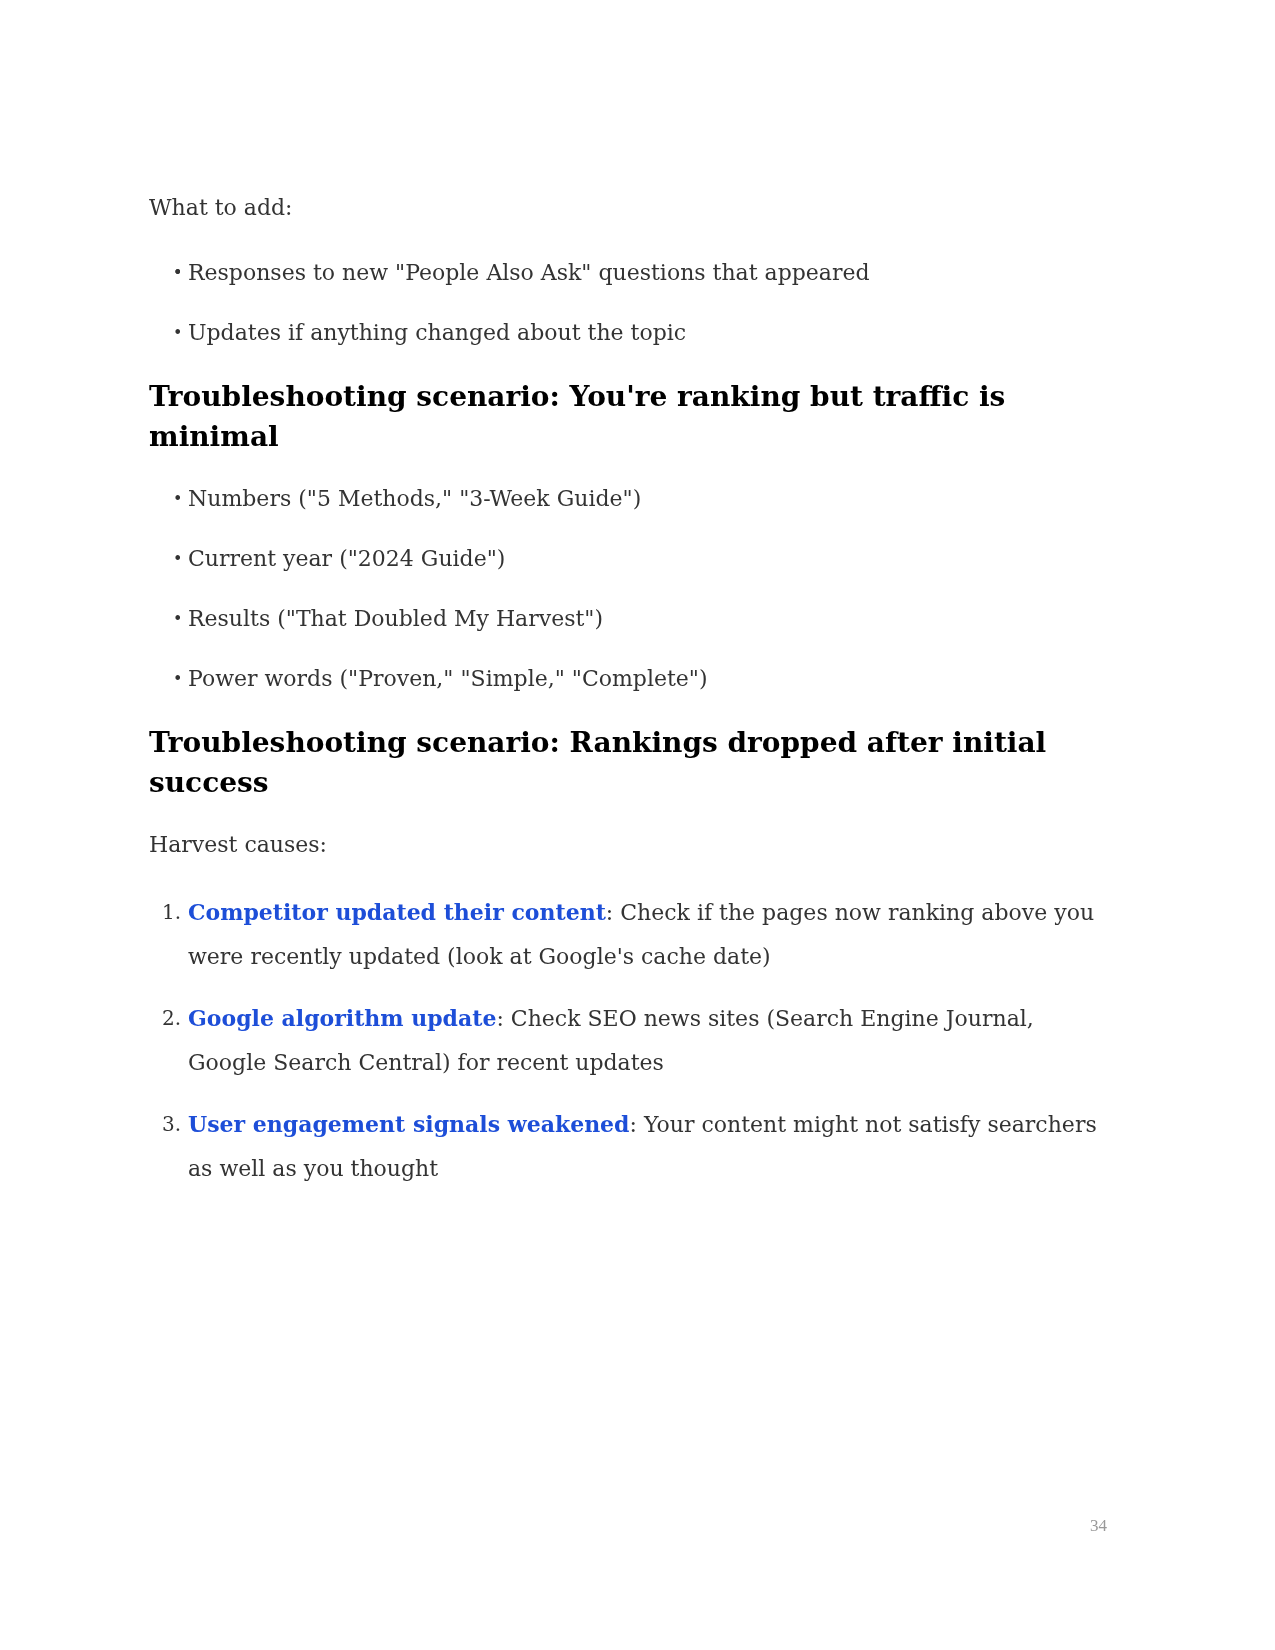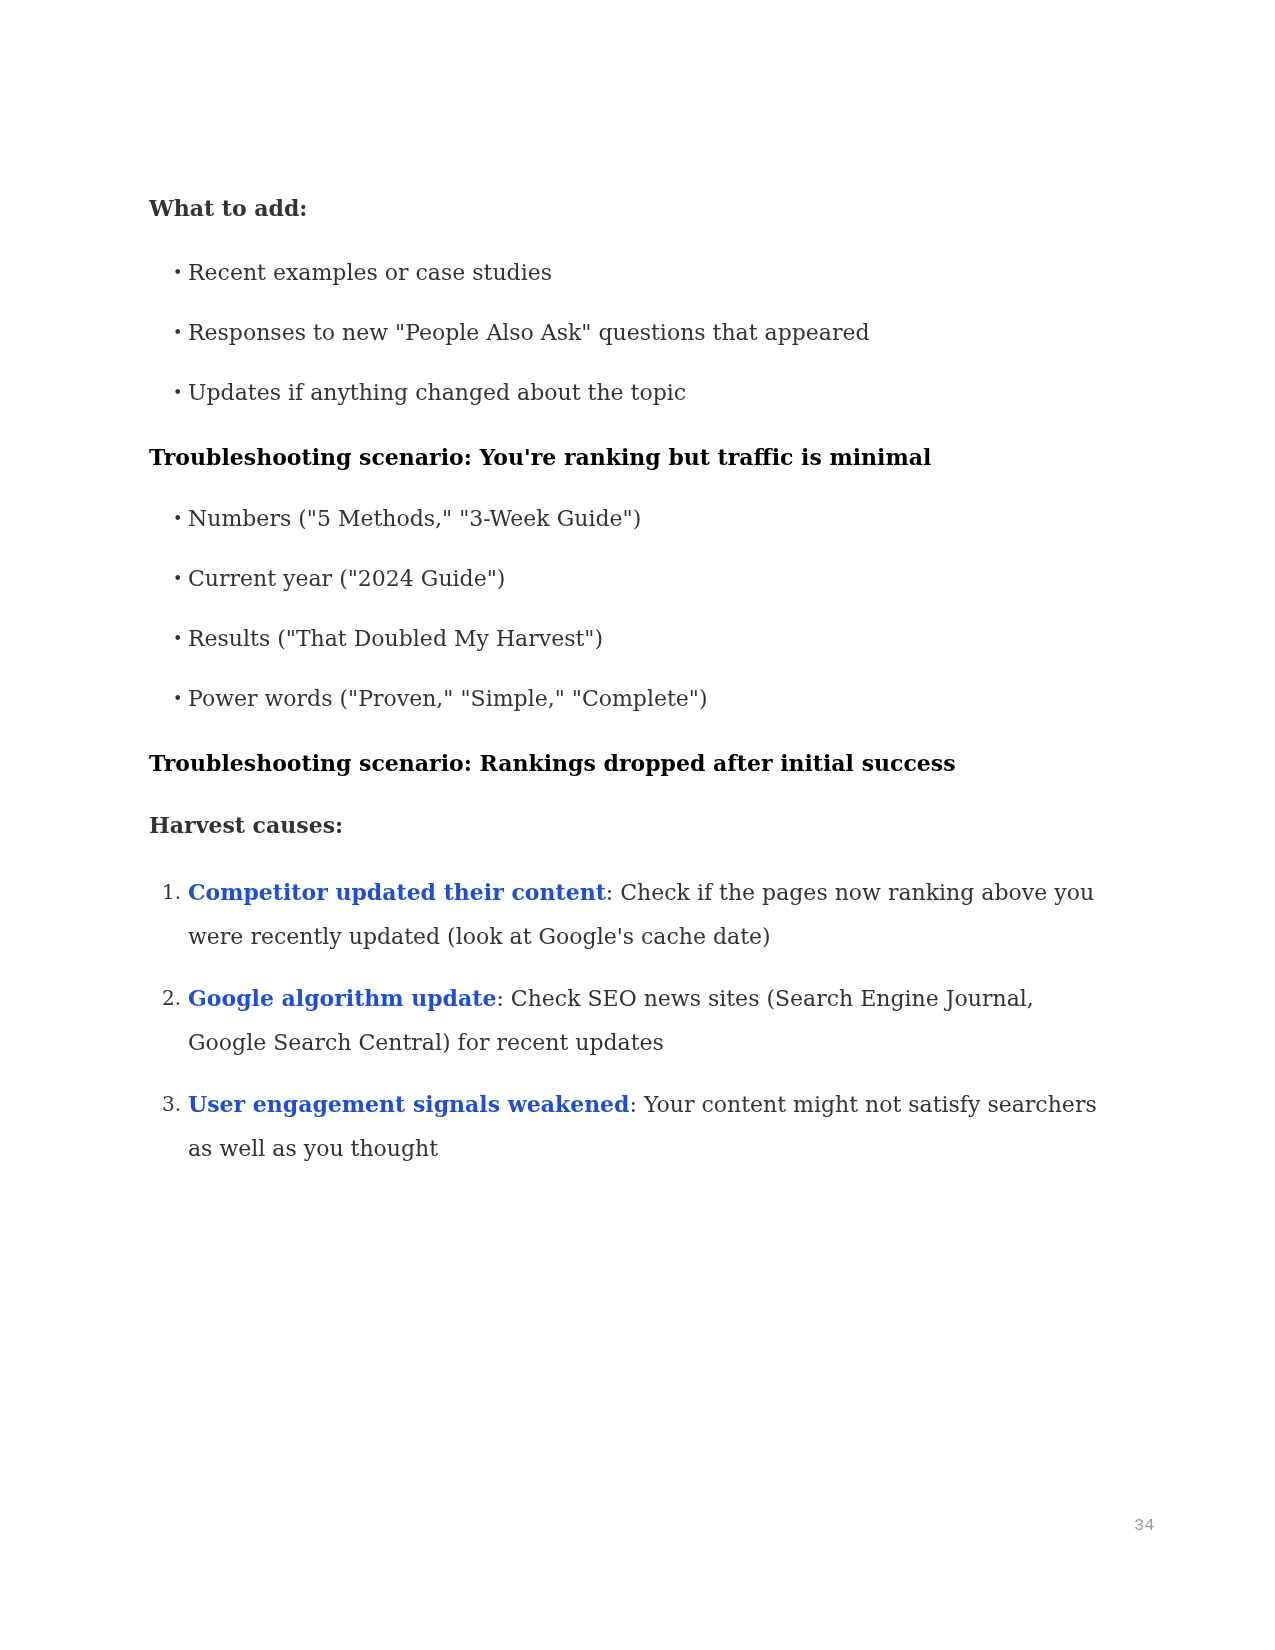--- a/index.html
+++ b/index.html
@@ -2,44 +2,44 @@
 <html><head>
 <meta charset="utf-8">
 <style>
   html, body { margin: 0; padding: 0; background: #ffffff; }
   body { width: 1275px; height: 1650px; position: relative; overflow: hidden; }
   .page {
     position: absolute; left: 149px; top: 188px; width: 964px;
     font-family: "DejaVu Serif", "Liberation Serif", serif;
     color: #333333; font-size: 22px; line-height: 40px;
   }
-  .p { margin: 0 0 25px 0; font-weight: bold; }
+  .p { margin: 0 0 25px 0; }
   .p.justify { text-align: justify; }
-  .h { margin: 0 0 22px 0; font-weight: bold; color: #000000; font-size: 22px; }
+  .h { margin: 0 0 22px 0; font-weight: bold; color: #000000; font-size: 28px; }
   ul.bullets { list-style: none; margin: 0 0 24px 0; padding: 0; }
   ul.bullets li { position: relative; padding-left: 39px; margin: 0 0 20px 0; }
   ul.bullets li .bullet { position: absolute; left: 24px; top: 0; font-size: 16px; }
   ol.causes { list-style: none; margin: 0; padding: 0; }
   ol.causes li { position: relative; padding-left: 39px; margin: 0 0 17px 0; line-height: 44px; }
   ol.causes li .num { position: absolute; left: 13px; top: 0; font-size: 20px; }
   ol.causes li b { color: #1d4ed8; }
   .page-number {
     position: absolute; left: 1090px; top: 1516px;
-    font-family: Liberation Mono, monospace;
-    font-size: 17px; color: #999999; margin-left: 44px;
+    font-family: Liberation Serif, serif;
+    font-size: 17px; color: #999999;
   }
 </style>
 </head>
 <body>
 
 <div class="page">
   <p class="p">What to add:</p>
 
   <ul class="bullets">
-    <li><span class="bullet">•</span><span>Recent examples or case studies</span></li>
+    <li><span class="bullet">•</span></li>
     <li><span class="bullet">•</span><span>Responses to new "People Also Ask" questions that appeared</span></li>
     <li><span class="bullet">•</span><span>Updates if anything changed about the topic</span></li>
   </ul>
 
   <p class="h">Troubleshooting scenario: You're ranking but traffic is minimal</p>
 
   <ul class="bullets">
     <li><span class="bullet">•</span><span>Numbers ("5 Methods," "3-Week Guide")</span></li>
     <li><span class="bullet">•</span><span>Current year ("2024 Guide")</span></li>
     <li><span class="bullet">•</span><span>Results ("That Doubled My Harvest")</span></li>

